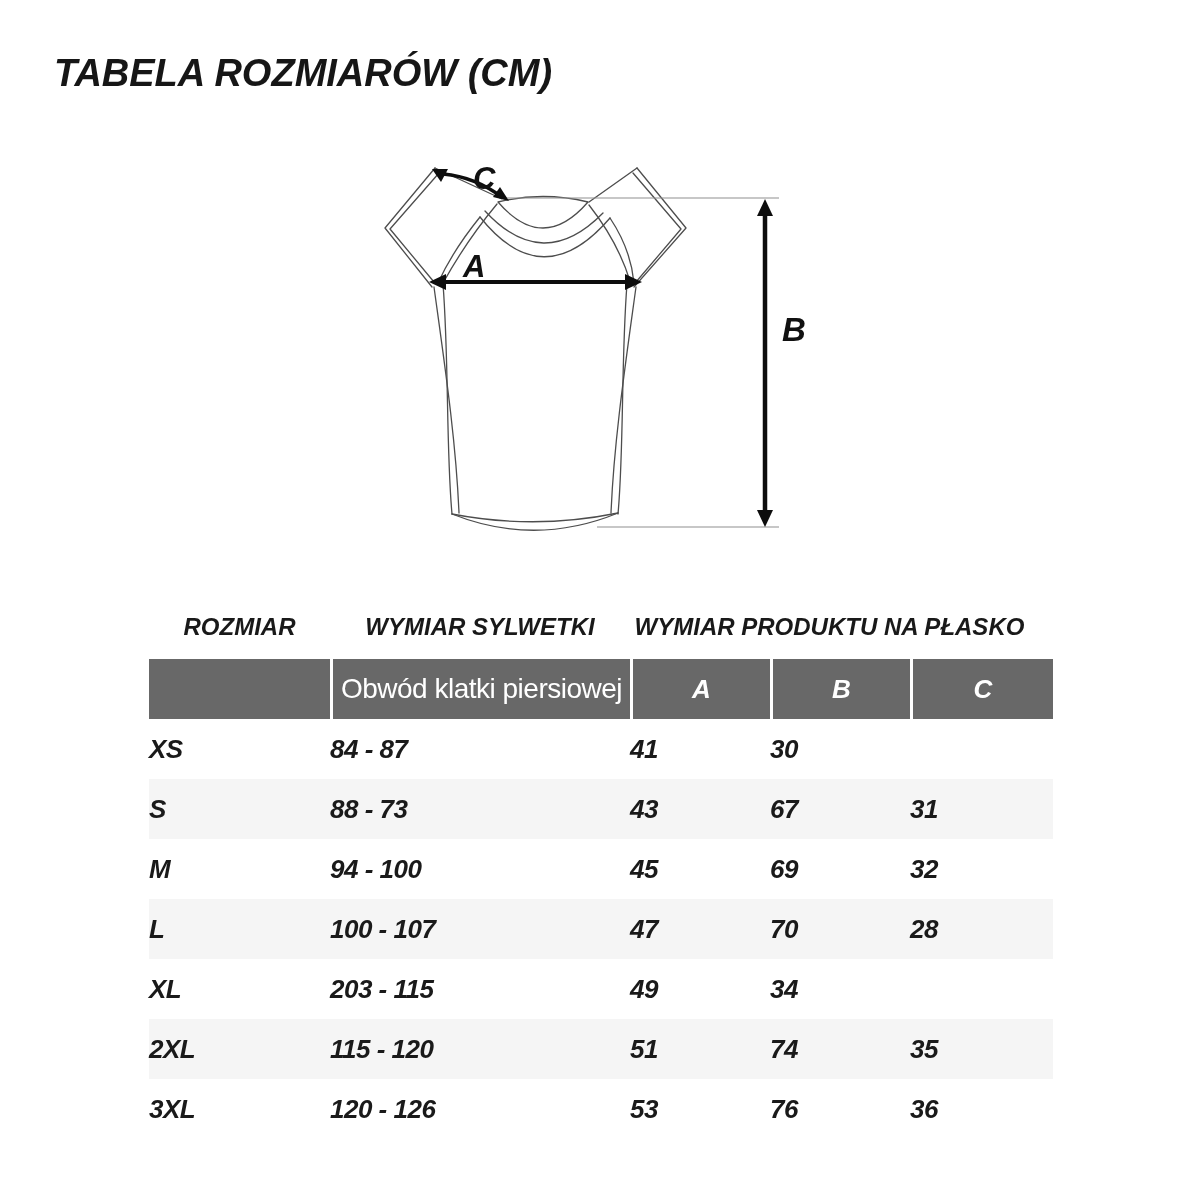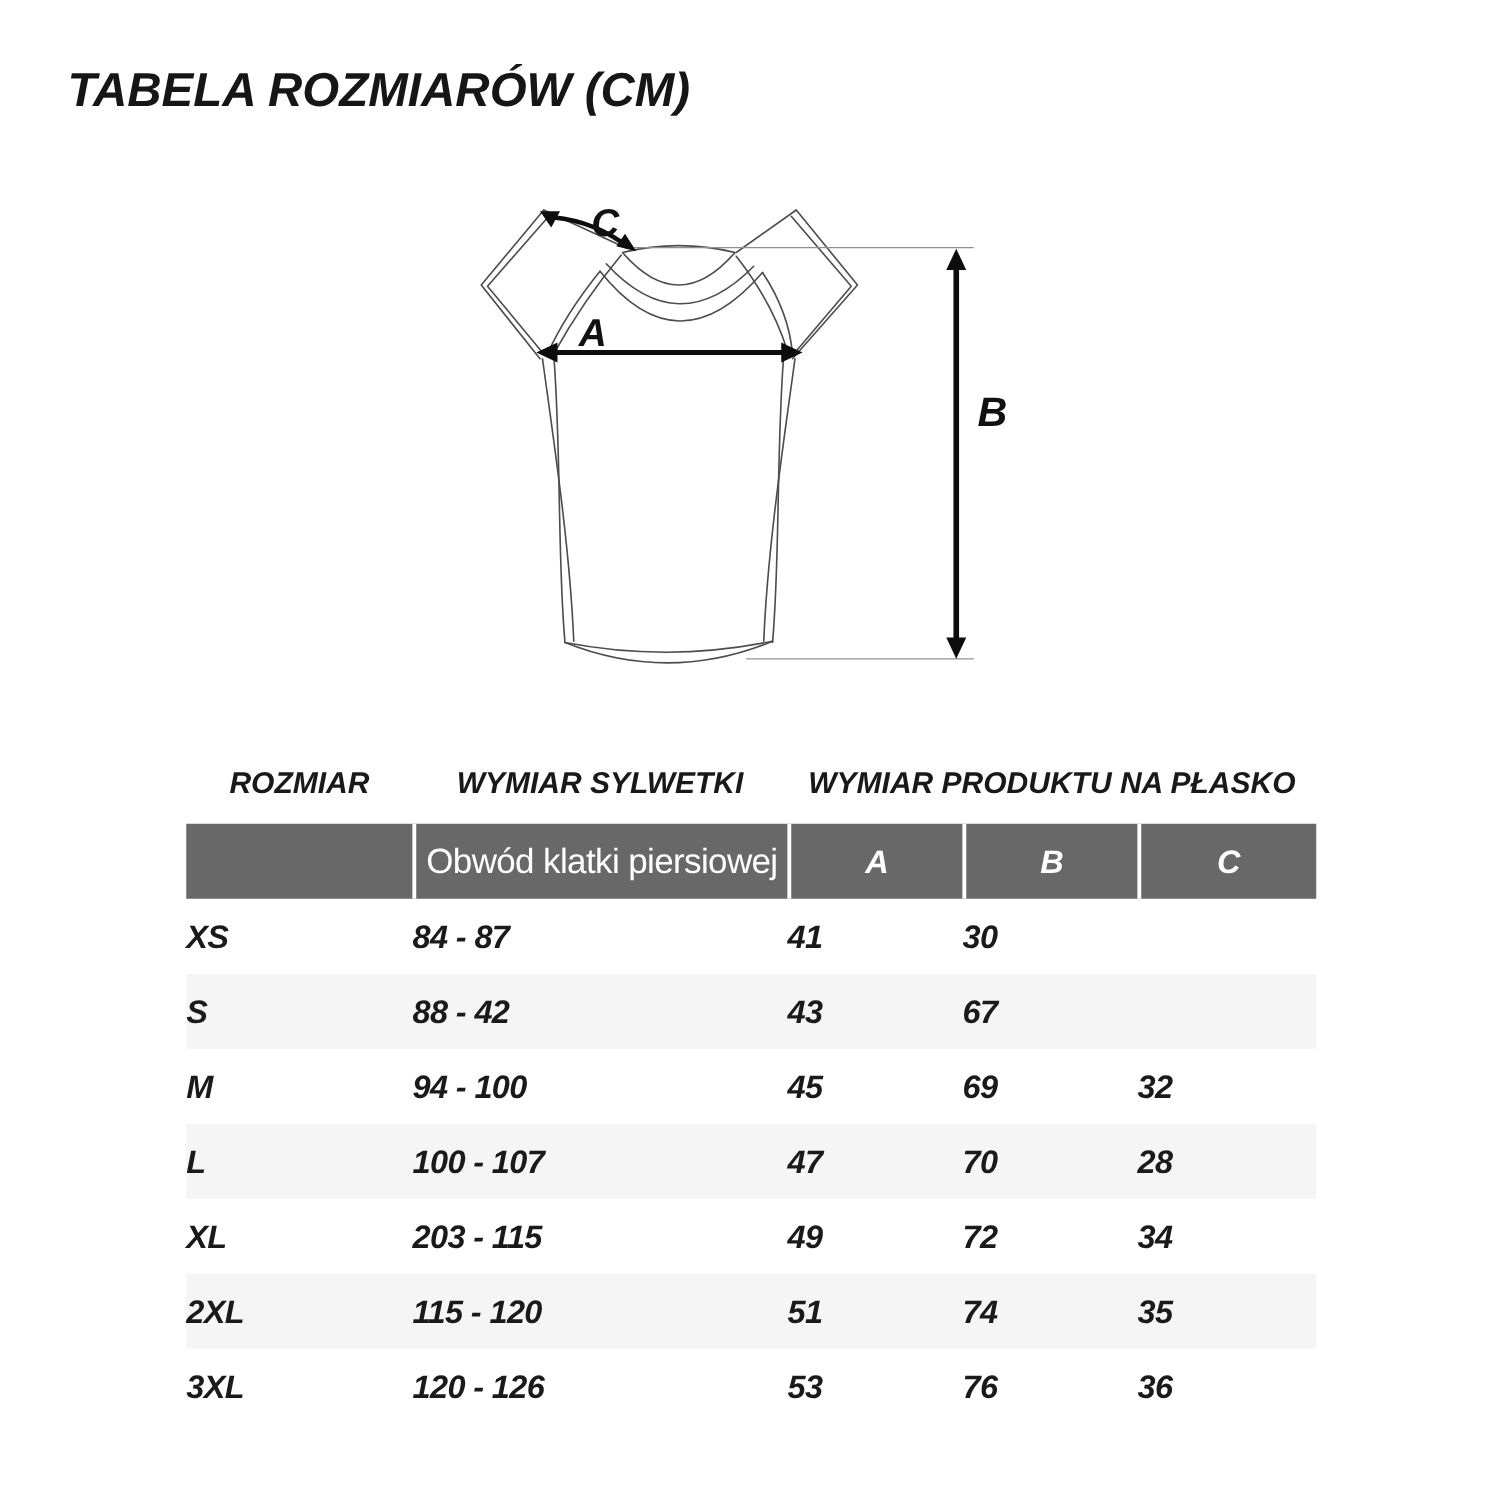--- a/index.html
+++ b/index.html
@@ -14,21 +14,21 @@
   }
   .diagram{position:absolute;left:330px;top:140px;width:500px;height:430px;}
   .size-table{position:absolute;left:149px;top:612px;width:904px;}
   .group-labels{position:relative;height:34px;}
   .group-label{
     position:absolute;top:0;height:34px;line-height:30px;text-align:center;
     font-size:24px;font-weight:bold;font-style:italic;color:#191919;white-space:nowrap;
   }
   .gl-1{left:0;width:181px;text-align:center;}
   .gl-2{left:181px;width:300px;}
-  .gl-3{left:481px;width:423px;}
+  .gl-3{left:469px;width:423px;}
   .thead{display:flex;height:60px;margin-top:13px;}
   .thead .cell{
     background:#686868;color:#ffffff;height:60px;line-height:60px;
     text-align:center;box-sizing:border-box;
   }
   .thead .cell + .cell{border-left:3px solid #ffffff;}
   .th-chest{font-size:28px;font-weight:normal;letter-spacing:-0.5px;}
   .th-letter{font-size:26px;font-weight:bold;font-style:italic;}
   .trow{display:flex;height:60px;}
   .trow.alt{background:#f5f5f5;}
@@ -122,23 +122,24 @@
 
   <div class="trow">
     <div class="cell c-size">XS</div>
     <div class="cell c-chest">84 - 87</div>
     <div class="cell c-a">41</div>
     <div class="cell c-c">30</div>
   </div>
 
   <div class="trow alt">
     <div class="cell c-size">S</div>
-    <div class="cell c-chest">88 - 42</div>
+    <div class="cell c-chest">88 - 73</div>
     <div class="cell c-a">43</div>
     <div class="cell c-b">67</div>
+    <div class="cell c-c">31</div>
   </div>
 
   <div class="trow">
     <div class="cell c-size">M</div>
     <div class="cell c-chest">94 - 100</div>
     <div class="cell c-a">45</div>
     <div class="cell c-b">69</div>
     <div class="cell c-c">32</div>
   </div>
 
@@ -147,21 +148,20 @@
     <div class="cell c-chest">100 - 107</div>
     <div class="cell c-a">47</div>
     <div class="cell c-b">70</div>
     <div class="cell c-c">28</div>
   </div>
 
   <div class="trow">
     <div class="cell c-size">XL</div>
     <div class="cell c-chest">203 - 115</div>
     <div class="cell c-a">49</div>
-    <div class="cell c-b">72</div>
     <div class="cell c-c">34</div>
   </div>
 
   <div class="trow alt">
     <div class="cell c-size">2XL</div>
     <div class="cell c-chest">115 - 120</div>
     <div class="cell c-a">51</div>
     <div class="cell c-b">74</div>
     <div class="cell c-c">35</div>
   </div>

